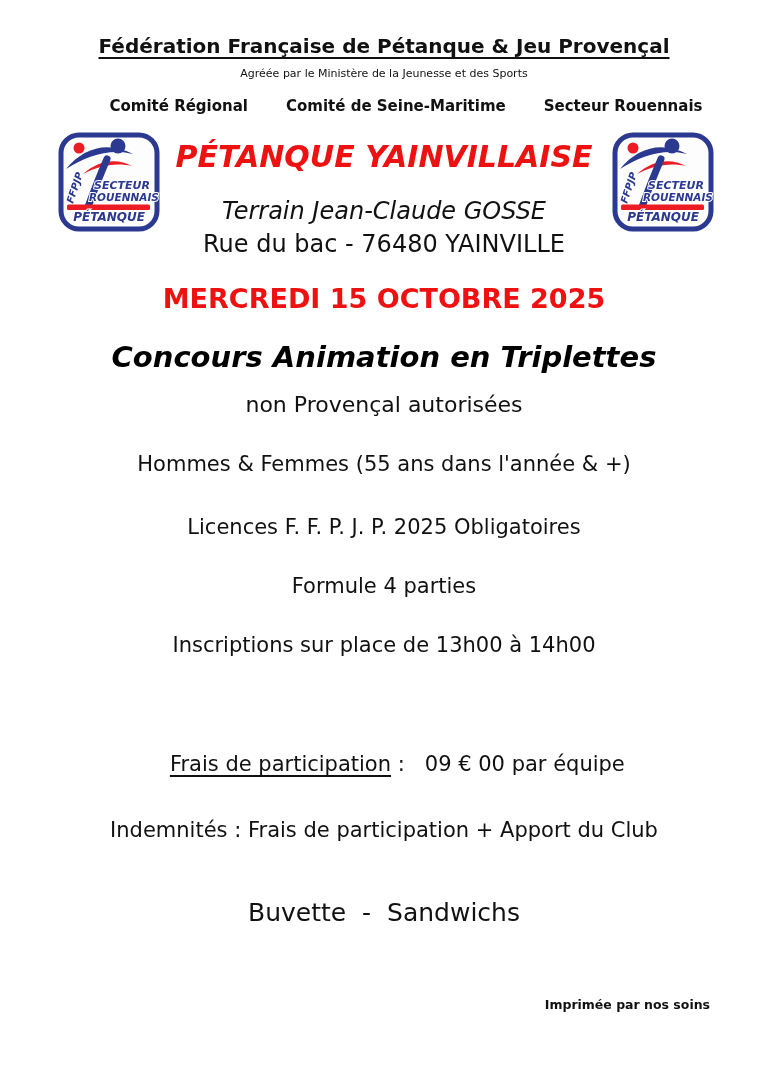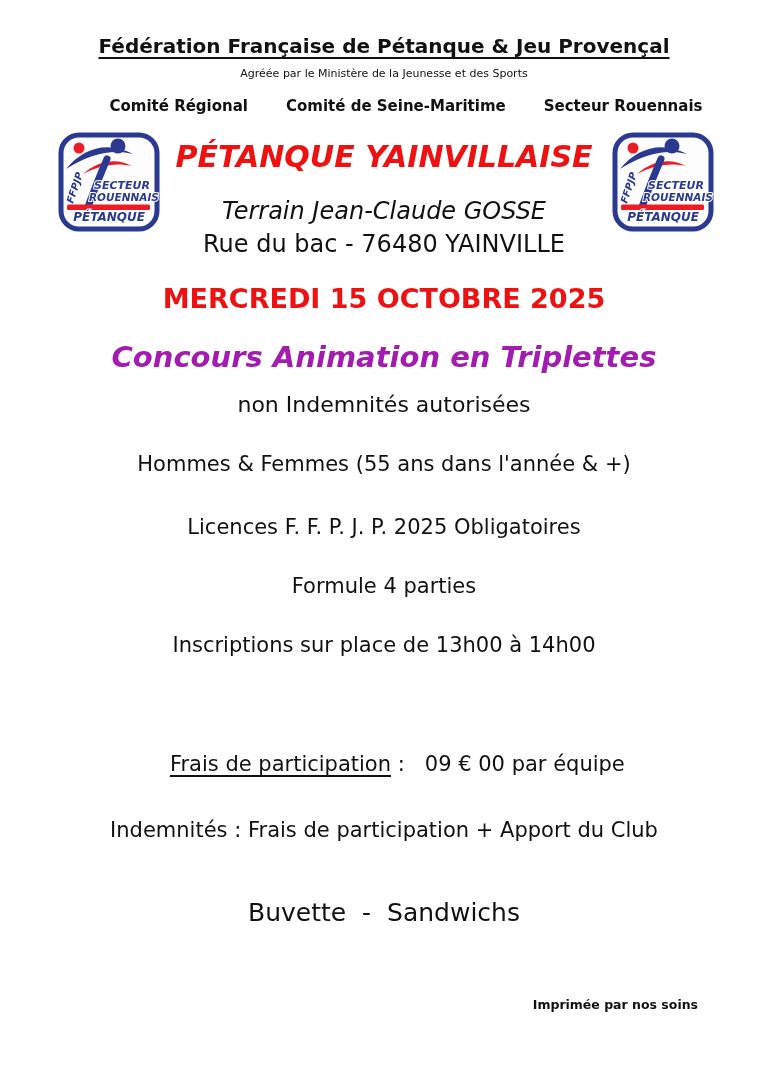--- a/index.html
+++ b/index.html
@@ -45,38 +45,38 @@
     font-style: italic;
     fill: #2b3990;
     paint-order: stroke;
     stroke: #ffffff;
     stroke-width: 2px;
   }
   .club-name { top: 139px; font-size: 30px; font-weight: bold; font-style: italic; color: #ee1111; }
   .venue1 { top: 197px; font-size: 24px; font-style: italic; }
   .venue2 { top: 230px; font-size: 24px; }
   .date-line { top: 283px; font-size: 27px; font-weight: bold; color: #ee1111; }
-  .event-title { top: 340px; font-size: 29px; font-weight: bold; font-style: italic; color: #a21caf; }
+  .event-title { top: 340px; font-size: 29px; font-weight: bold; font-style: italic; color: #000000; }
   .event-subtitle { top: 392px; font-size: 22px; }
   .eligibility { top: 452px; font-size: 21px; }
   .licences { top: 515px; font-size: 21px; }
   .format { top: 574px; font-size: 21px; }
   .registration { top: 633px; font-size: 21px; }
   .throw-time { top: 669px; font-size: 21px; }
   .fees { top: 728px; font-size: 21px; }
   .fees .fees-label {
     text-decoration: underline;
     text-underline-offset: 4px;
     text-decoration-thickness: 2px;
   }
   .indemnities { top: 818px; font-size: 21px; }
   .refreshments { top: 898px; font-size: 25px; }
   .printed-note {
     position: absolute;
-    top: 997px; right: 70px;
+    top: 997px; right: 58px;
     font-size: 12.5px; font-weight: bold;
     white-space: pre;
   }
 </style>
 </head>
 <body>
 
 <div class="poster">
 
   <div class="line fed-title">Fédération Française de Pétanque &amp; Jeu Provençal</div>
@@ -115,21 +115,21 @@
     <rect x="10" y="72.5" width="83" height="5.5" rx="1.5" fill="#ed1c24"></rect>
     <text x="52" y="89" font-size="12" text-anchor="middle">PÉTANQUE</text>
   </svg>
 
   <div class="line club-name">PÉTANQUE YAINVILLAISE</div>
   <div class="line venue1">Terrain Jean-Claude GOSSE</div>
   <div class="line venue2">Rue du bac - 76480 YAINVILLE</div>
 
   <div class="line date-line">MERCREDI 15 OCTOBRE 2025</div>
   <div class="line event-title">Concours Animation en Triplettes</div>
-  <div class="line event-subtitle">non Indemnités autorisées</div>
+  <div class="line event-subtitle">non Provençal autorisées</div>
 
   <div class="line eligibility">Hommes &amp; Femmes (55 ans dans l'année &amp; +)</div>
   <div class="line licences">Licences F. F. P. J. P. 2025 Obligatoires</div>
   <div class="line format">Formule 4 parties</div>
   <div class="line registration">Inscriptions sur place de 13h00 à 14h00</div>
 
   <div class="line fees">
     <span class="fees-label">Frais de participation</span><span> :   </span><span>09 € 00 par équipe</span>
   </div>
 

